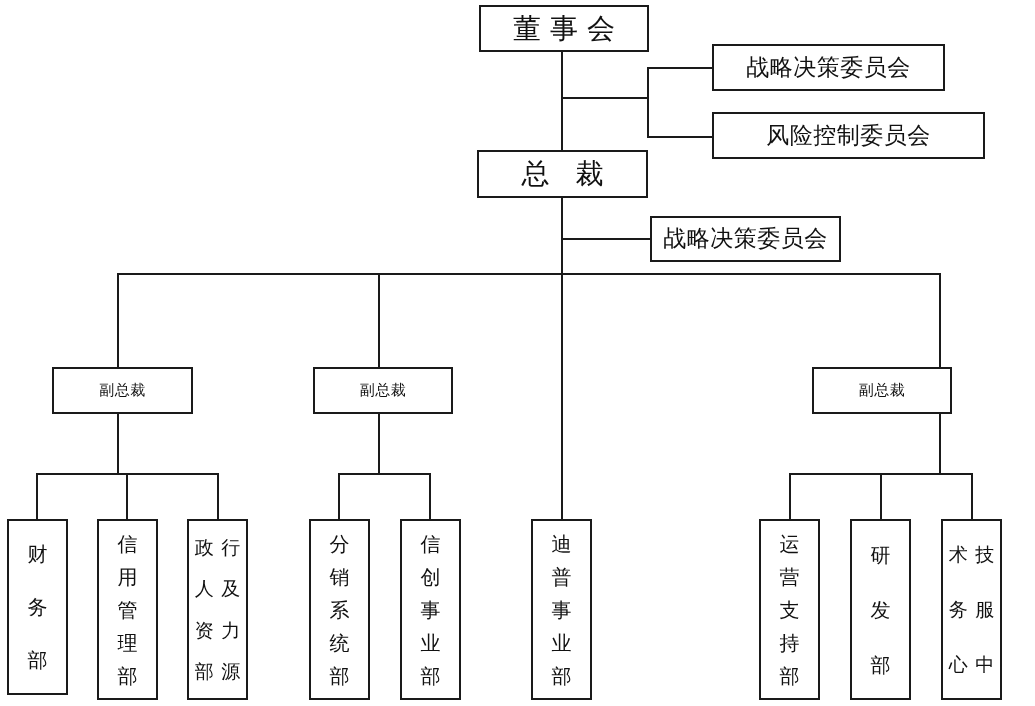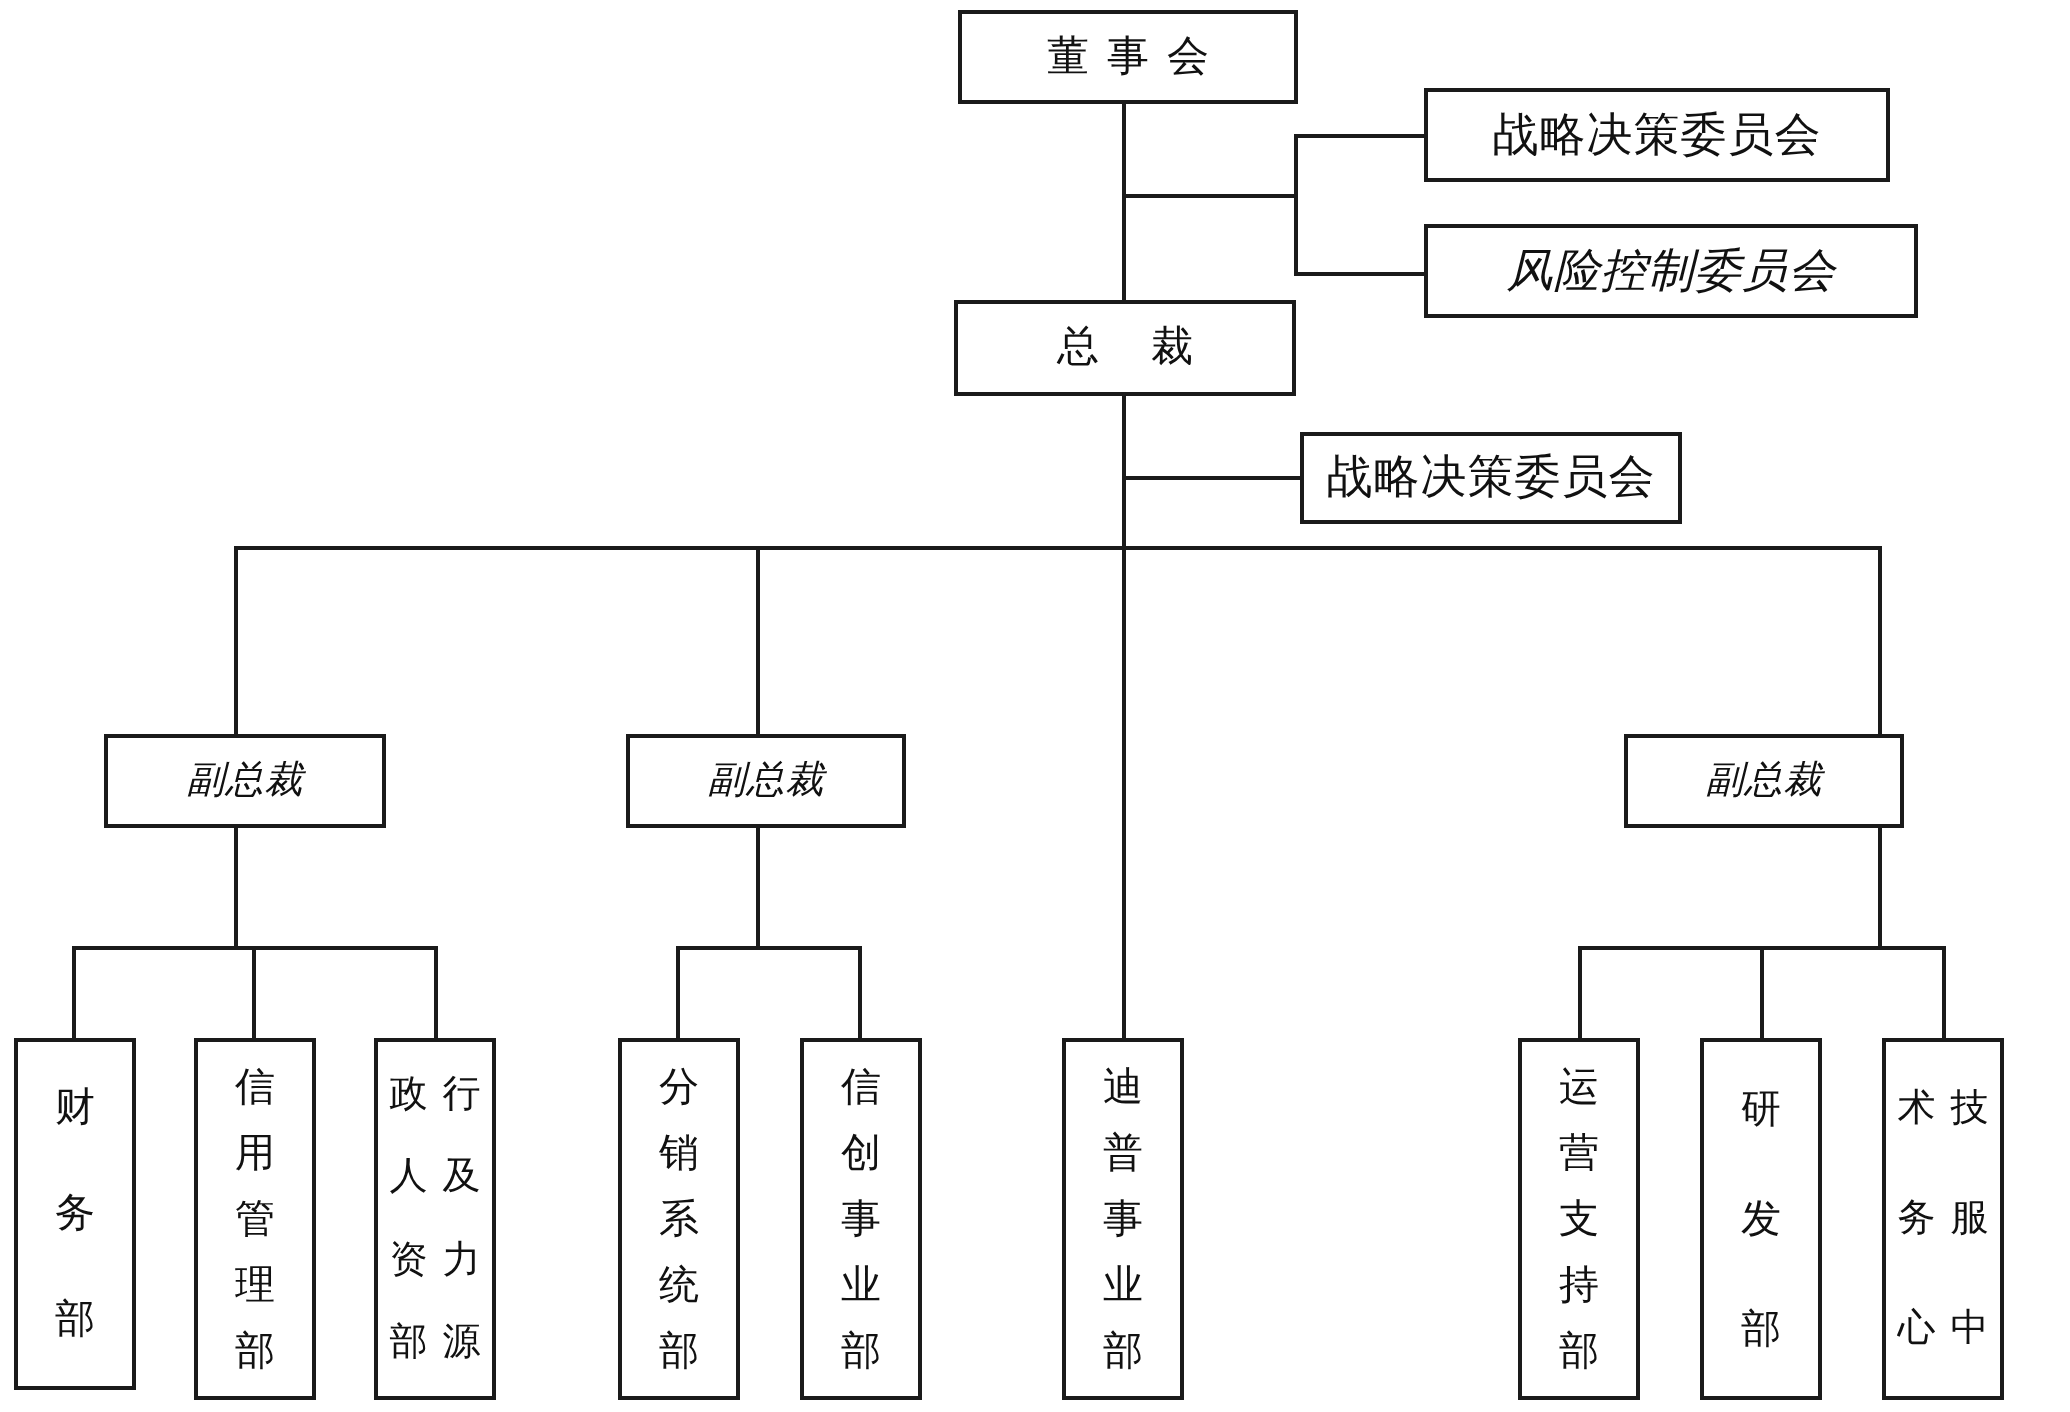--- a/index.html
+++ b/index.html
@@ -27,38 +27,37 @@
     color: #111111;
     z-index: 3;
   }
   .node .label {
     display: block;
     line-height: 1.12;
     white-space: pre;
   }
   
   .node.horiz .label {
-    font-size: 21px;
+    font-size: 28px;
   }
   .node.horiz.spaced .label {
     letter-spacing: 9px;
     text-indent: 9px;
   }
   .node.horiz.wide-gap .label {
     letter-spacing: 26px;
     text-indent: 26px;
   }
   .node.committee .label {
     font-size: 23px;
     letter-spacing: 0.5px;
   }
   .node.vp .label {
-    font-size: 19px;
+    font-size: 15px;
     letter-spacing: 0.5px;
-    font-style: italic;
   }
   
   .node.dept {
     align-items: center;
     justify-content: center;
     padding: 6px 2px;
   }
   .node.dept .vcols {
     display: flex;
     flex-direction: row-reverse;
@@ -132,21 +131,21 @@
   <div class="ln v" style="left:971px; top:473px; height:46px;"></div>
 
   <div class="node horiz spaced" style="left:479px; top:5px; width:170px; height:47px;">
     <span class="label">董事会</span>
   </div>
 
   <div class="node committee" style="left:712px; top:44px; width:233px; height:47px;">
     <span class="label">战略决策委员会</span>
   </div>
 
-  <div class="node committee" style="left:712px; top:112px; width:247px; height:47px;font-style:italic;">
+  <div class="node committee" style="left:712px; top:112px; width:273px; height:47px;">
     <span class="label">风险控制委员会</span>
   </div>
 
   <div class="node horiz wide-gap" style="left:477px; top:150px; width:171px; height:48px;">
     <span class="label">总裁</span>
   </div>
 
   <div class="node committee" style="left:650px; top:216px; width:191px; height:46px;">
     <span class="label">战略决策委员会</span>
   </div>

